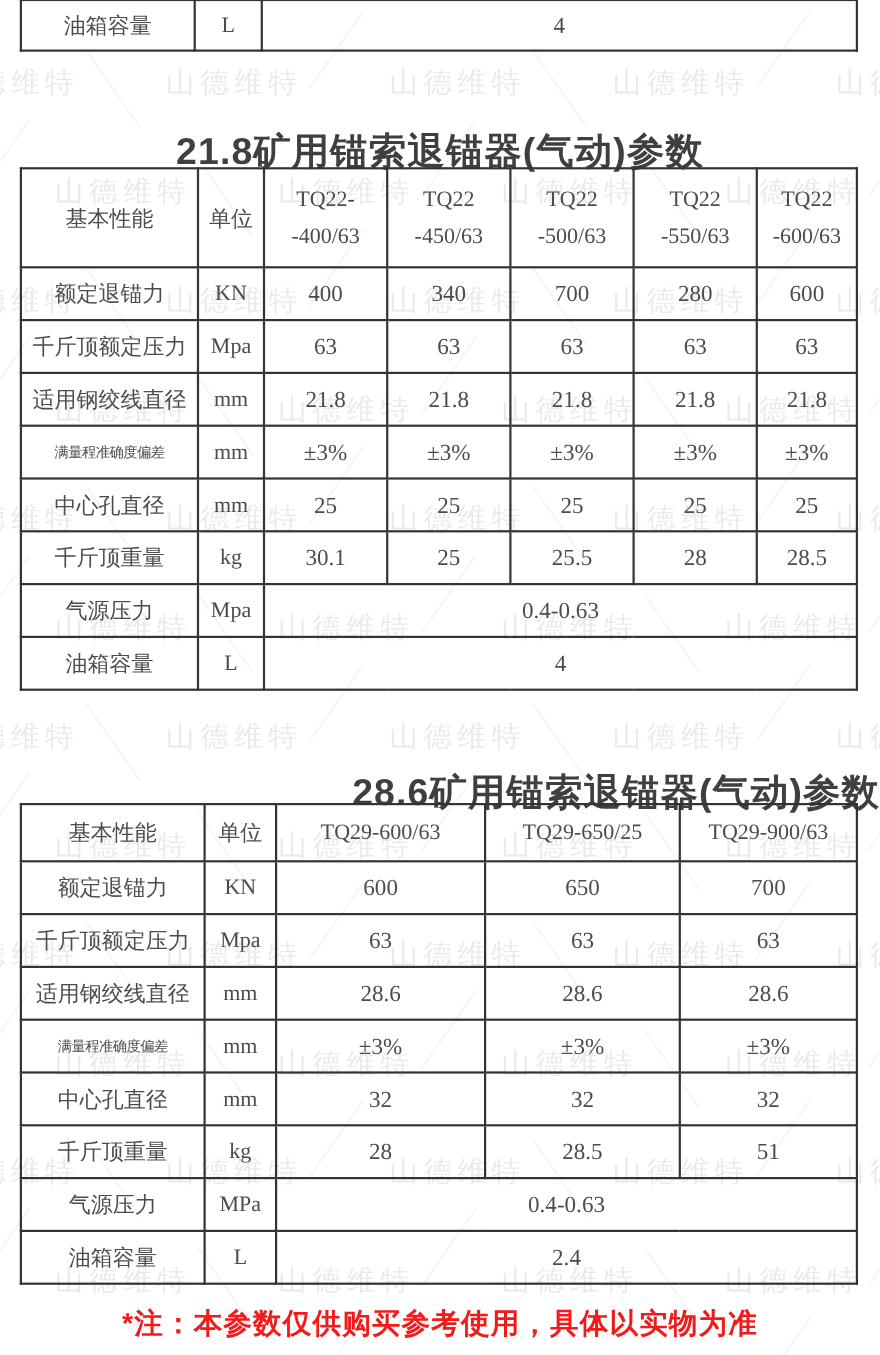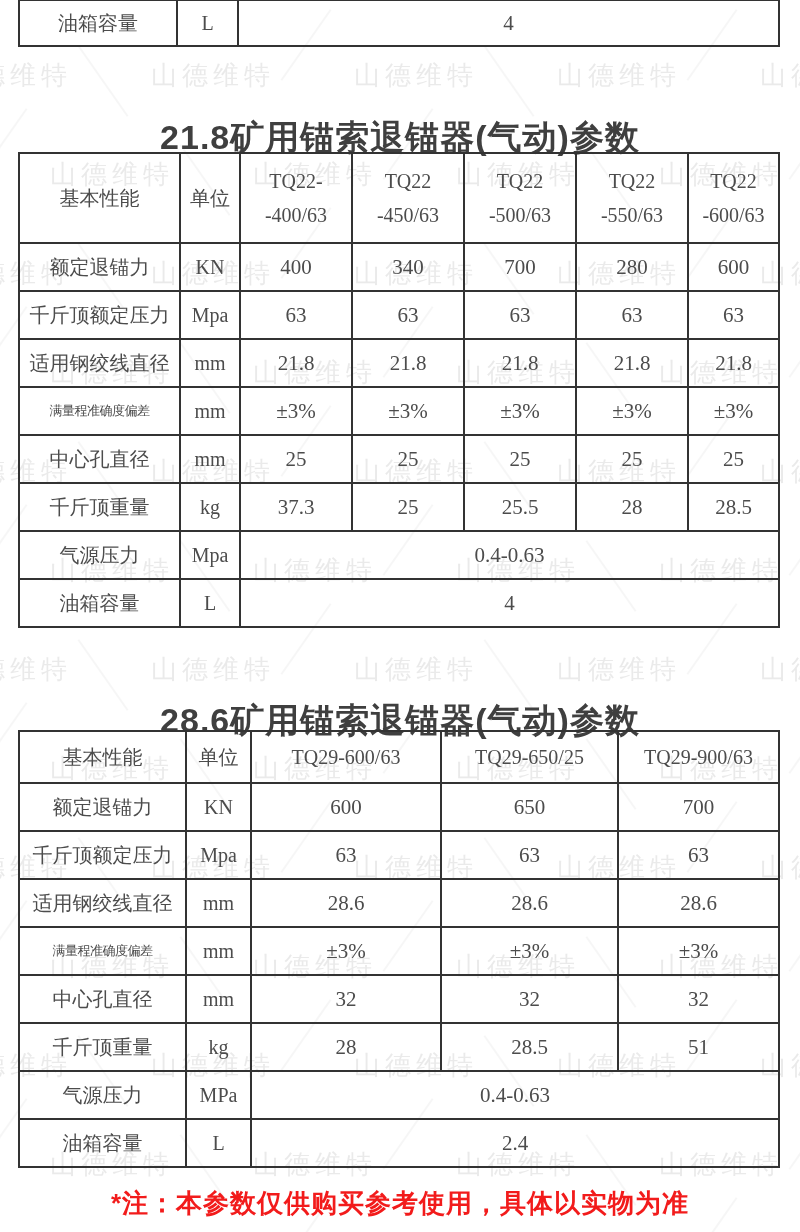--- a/index.html
+++ b/index.html
@@ -31,21 +31,21 @@
   .t1 tr.hdr td { height:88px; font-size:20px; }
   .t1 tr.data td { height:46px; }
   .t2 tr.hdr td { height:50px; font-size:20px; }
   .t2 tr.data td { height:46px; }
   .model-line { line-height:34px; }
 
   
   .sec-title { position:absolute; left:0; width:800px; text-align:center; font-size:34px;
                font-weight:bold; color:#3f3f3f; letter-spacing:1px;margin-top:16px; }
   .title-1 { top:99px; }
-  .title-2 { top:682px; }
+  .title-2 { top:682px;text-align:right; }
   .note { position:absolute; left:0; top:1186px; width:800px; text-align:center; font-size:26px;
           font-weight:bold; color:#f21b1b; letter-spacing:1px; }
 </style>
 </head>
 <body>
 
 <div class="page">
   <div class="wm-layer">
       <span class="wm-text" style="left: -52px; top: 58px;">山德维特</span>
       <span class="wm-slash" style="left: 60px; top: 80px; transform: rotate(55deg);"></span>
@@ -254,21 +254,21 @@
         <td class="unit">mm</td>
         <td class="val">25</td>
         <td class="val">25</td>
         <td class="val">25</td>
         <td class="val">25</td>
         <td class="val">25</td>
       </tr>
       <tr class="data">
         <td class="lbl">千斤顶重量</td>
         <td class="unit">kg</td>
-        <td class="val">37.3</td>
+        <td class="val">30.1</td>
         <td class="val">25</td>
         <td class="val">25.5</td>
         <td class="val">28</td>
         <td class="val">28.5</td>
       </tr>
       <tr class="data">
         <td class="lbl">气源压力</td>
         <td class="unit">Mpa</td>
         <td class="val" colspan="5">0.4-0.63</td>
       </tr>

